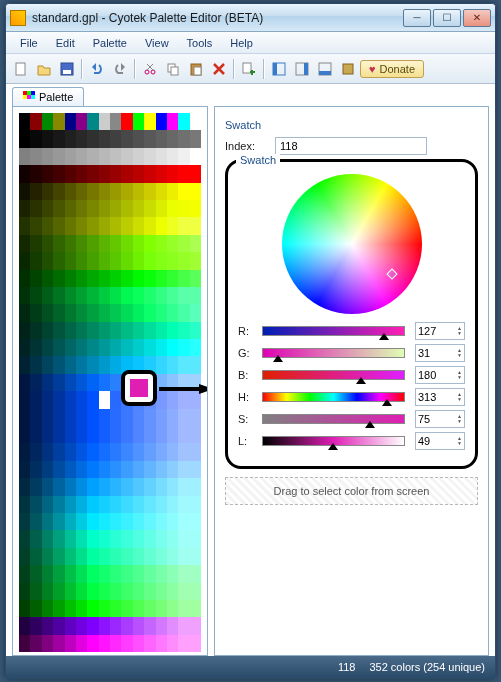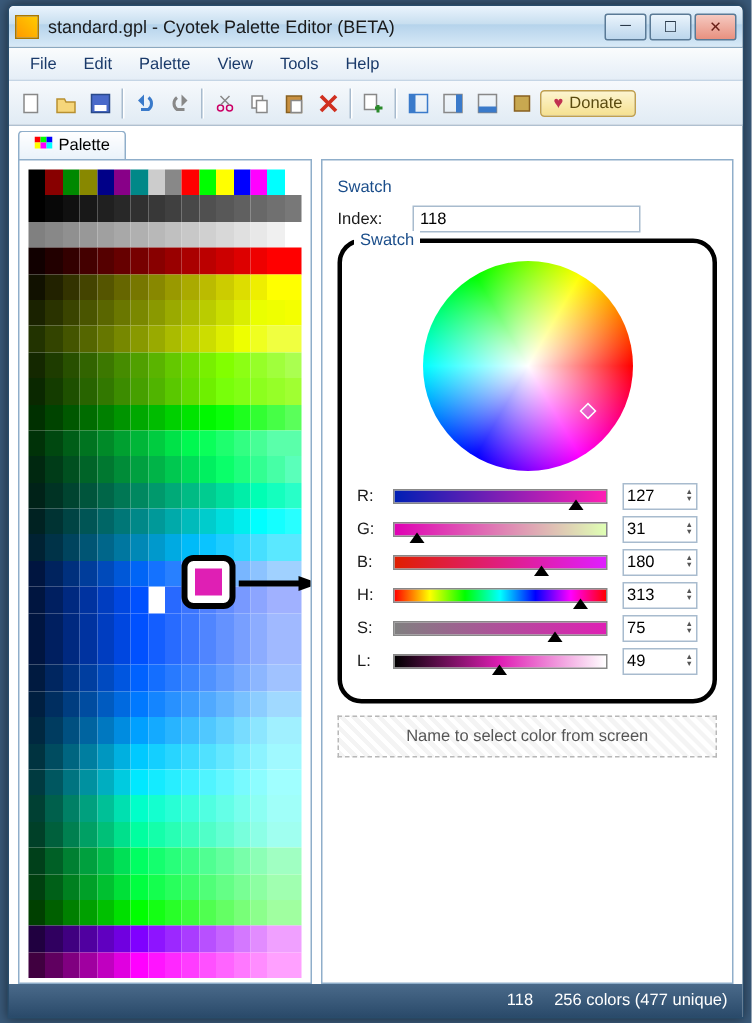--- a/index.html
+++ b/index.html
@@ -825,23 +825,23 @@
                 <div class="sthumb" style="left:46%"></div>
               </div>
             <div class="spin">
                 <span>49</span>
                 <span class="ud">▲<br>▼</span>
               </div>
           </div>
         </div>
 
         <div class="dragzone">
-          <span>Name to select color from screen</span>
+          <span>Drag to select color from screen</span>
         </div>
       </div>
     </div>
   </div>
 
   <div class="statusbar">
     <span>118</span>
-    <span>256 colors (477 unique)</span>
+    <span>352 colors (254 unique)</span>
   </div>
 </div>
 
 </body></html>

